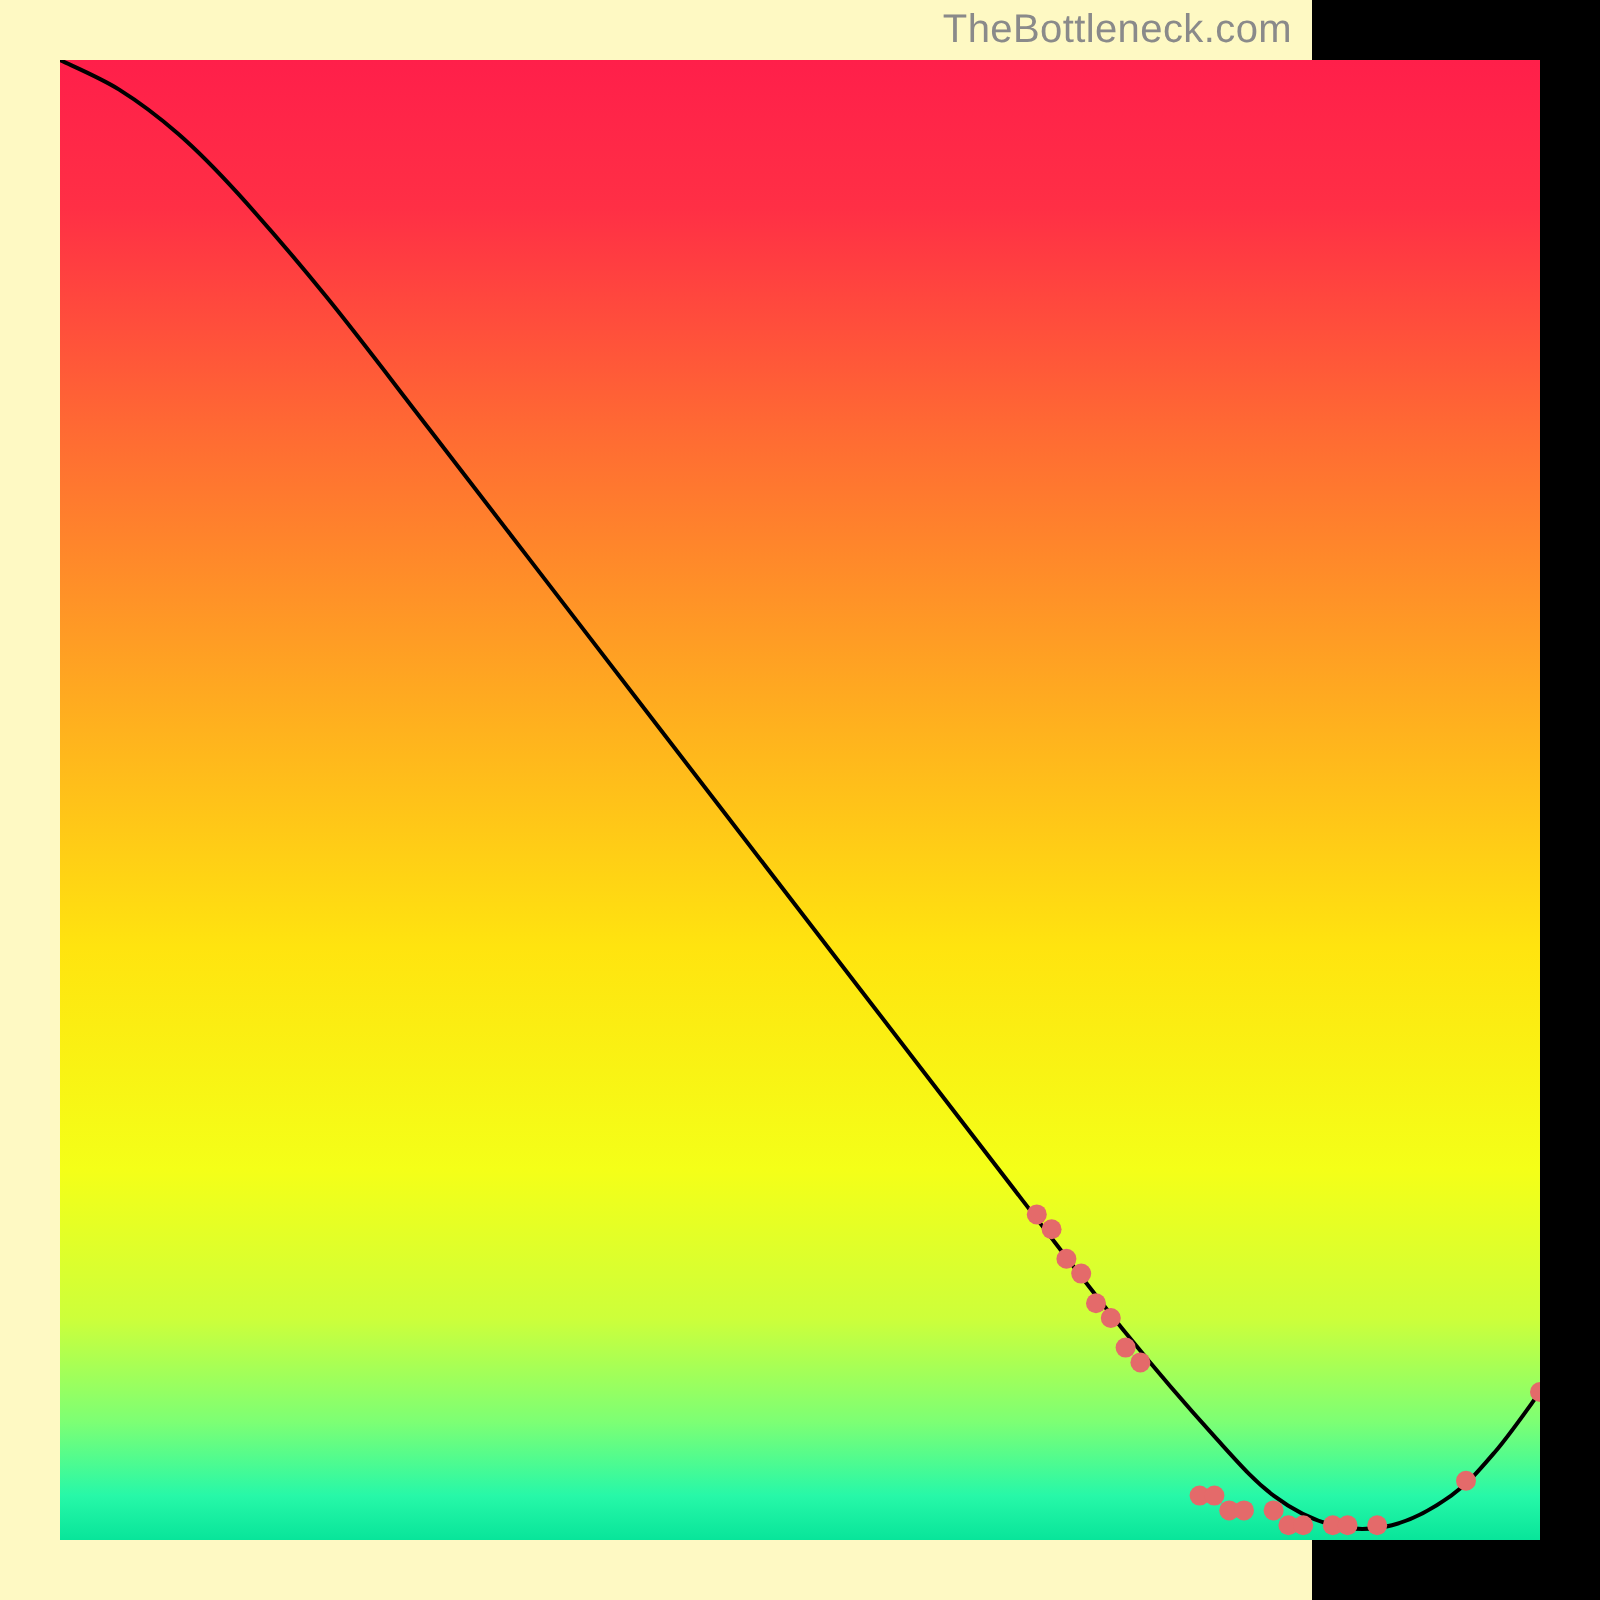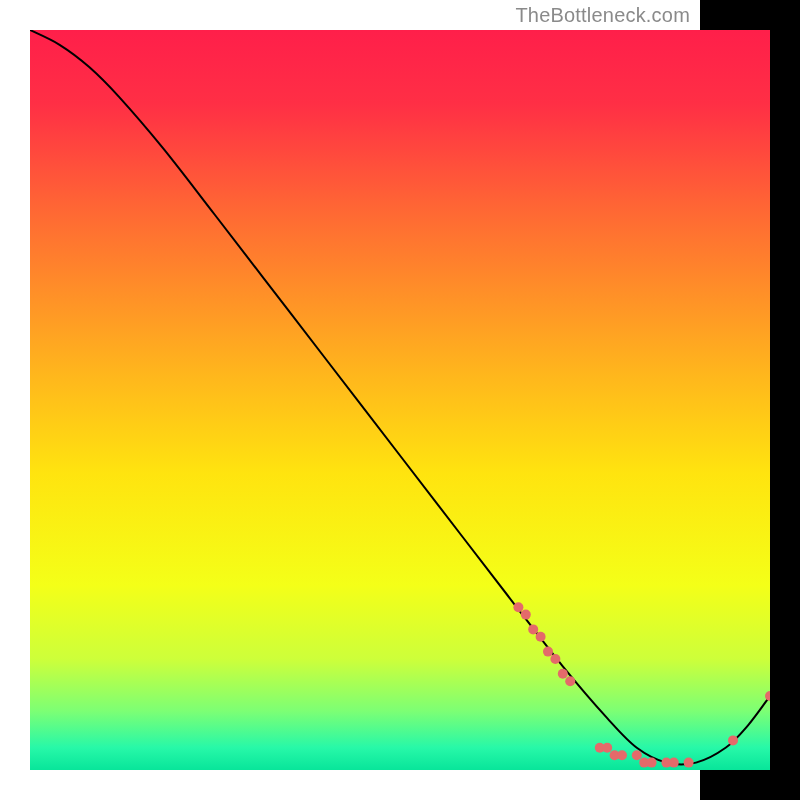--- a/index.html
+++ b/index.html
@@ -8,22 +8,21 @@
     width: 800px;
     height: 800px;
     background: #000;
     font-family: Arial, Helvetica, sans-serif;
     overflow: hidden;
   }
   .outer {
     position: relative;
     width: 656px;
     height: 800px;
-    background: #ffffff;
-    padding-left: 44px;
+    background: #fef9c3;
   }
   .attribution {
     position: absolute;
     top: 4px;
     right: 10px;
     color: #8a8a8a;
     font-size: 20px;
     font-weight: 500;
     letter-spacing: 0.2px;
   }

